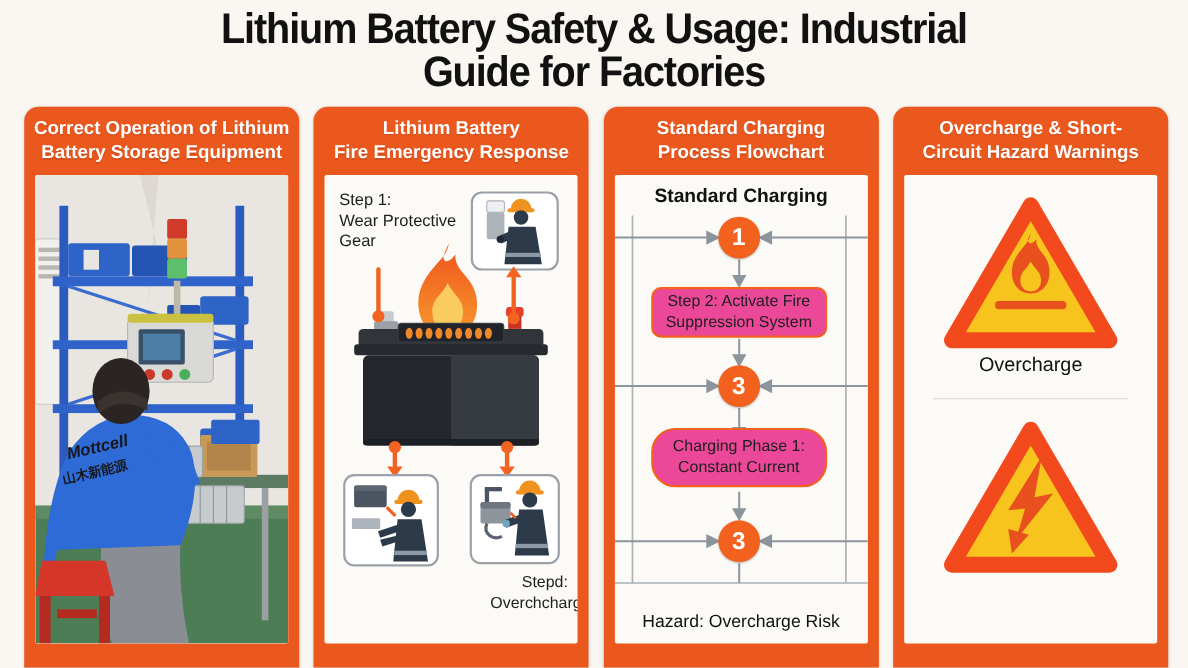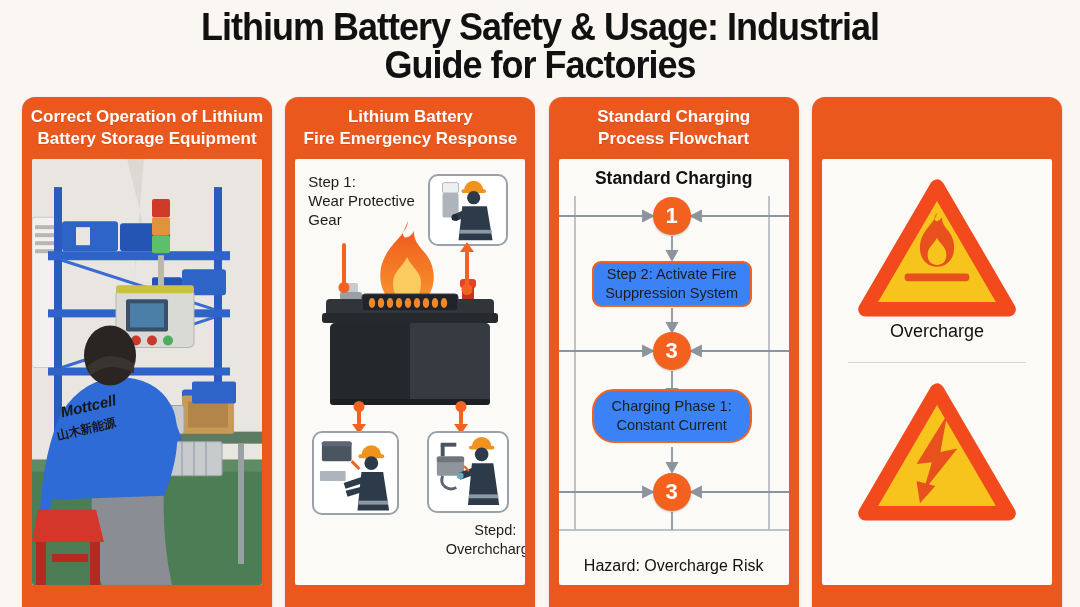--- a/index.html
+++ b/index.html
@@ -93,21 +93,21 @@
     position:absolute;width:38px;height:38px;border-radius:50%;
     background:var(--accent-orange);color:#fff;font-weight:800;font-size:22px;
     display:flex;align-items:center;justify-content:center;
     box-shadow:0 1px 2px rgba(0,0,0,.25);
   }
   .fc-node1{left:94px;top:38px;}
   .fc-node2{left:94px;top:173px;}
   .fc-node3{left:94px;top:314px;}
   .fc-box{
     position:absolute;left:33px;width:160px;
-    background:#3b82f6;border:2px solid var(--accent-orange);border-radius:9px;
+    background:#ec4899;border:2px solid var(--accent-orange);border-radius:9px;
     font-size:14.5px;line-height:1.3;color:#1d1d1d;text-align:center;
     display:flex;align-items:center;justify-content:center;padding:4px 2px;
   }
   .fc-box1{top:102px;height:46px;}
   .fc-box2{top:230px;height:54px;border-radius:22px;}
   .fc-footer{position:absolute;top:386px;left:0;width:100%;text-align:center;
     font-size:16px;color:#111;margin-top:12px;}
 
   
   .hz-block{position:absolute;left:0;width:100%;text-align:center;}
@@ -388,20 +388,22 @@
 Suppression System</div>
       <div class="fc-node fc-node2">3</div>
       <div class="fc-box fc-box2 pre">Charging Phase 1:
 Constant Current</div>
       <div class="fc-node fc-node3">3</div>
       <div class="fc-footer">Hazard: Overcharge Risk</div>
     </div>
   </div>
 
   <div class="panel">
+    <div class="panel-header pre">Overcharge &amp; Short-
+Circuit Hazard Warnings</div>
     <div class="panel-content">
 
       <div class="hz-block" style="top:14px;">
         <svg class="hz-tri" width="186" height="150" viewBox="0 0 200 176">
           <polygon points="100,16 184,160 16,160" fill="#F7C41E" stroke="#F2491D" stroke-width="17" stroke-linejoin="round"></polygon>
           <path d="M100 46 C99 56 88 62 82 76 C76 92 83 110 100 110 C117 110 124 92 118 76 C114 66 105 62 106 52 C103 57 97 59 97 52 Z" fill="#E8501E"></path>
           <path d="M100 76 C96 84 89 87 89 96 C89 104 94 108 100 108 C106 108 111 104 111 96 C111 87 104 84 100 76 Z" fill="#F7C41E"></path>
           <rect x="62" y="118" width="76" height="9" rx="4" fill="#E8501E"></rect>
         </svg>
       </div>

